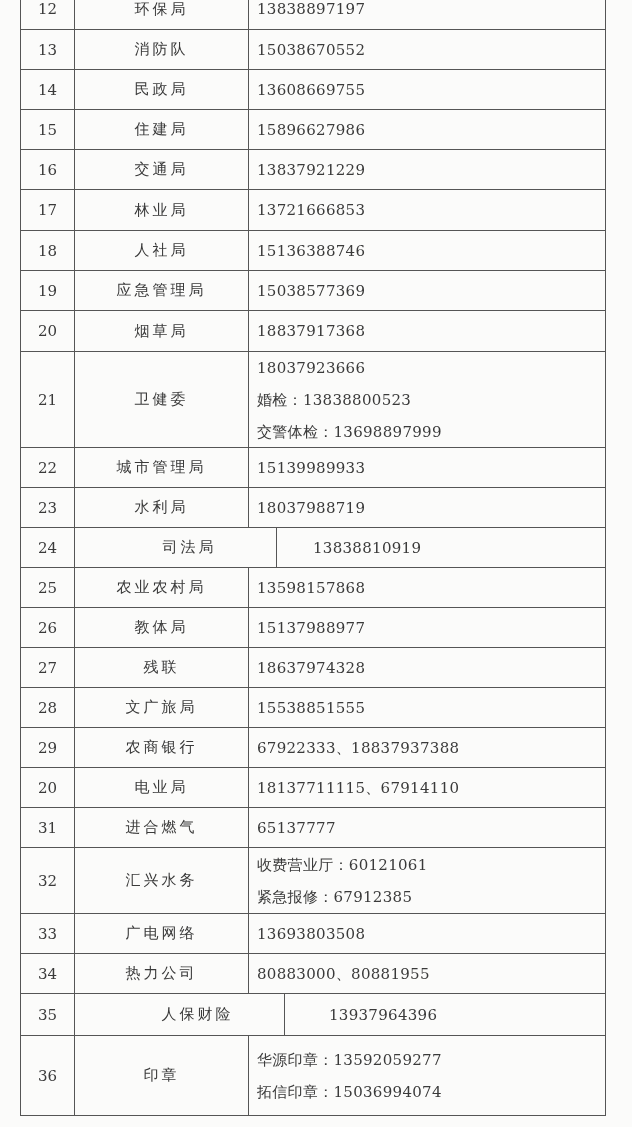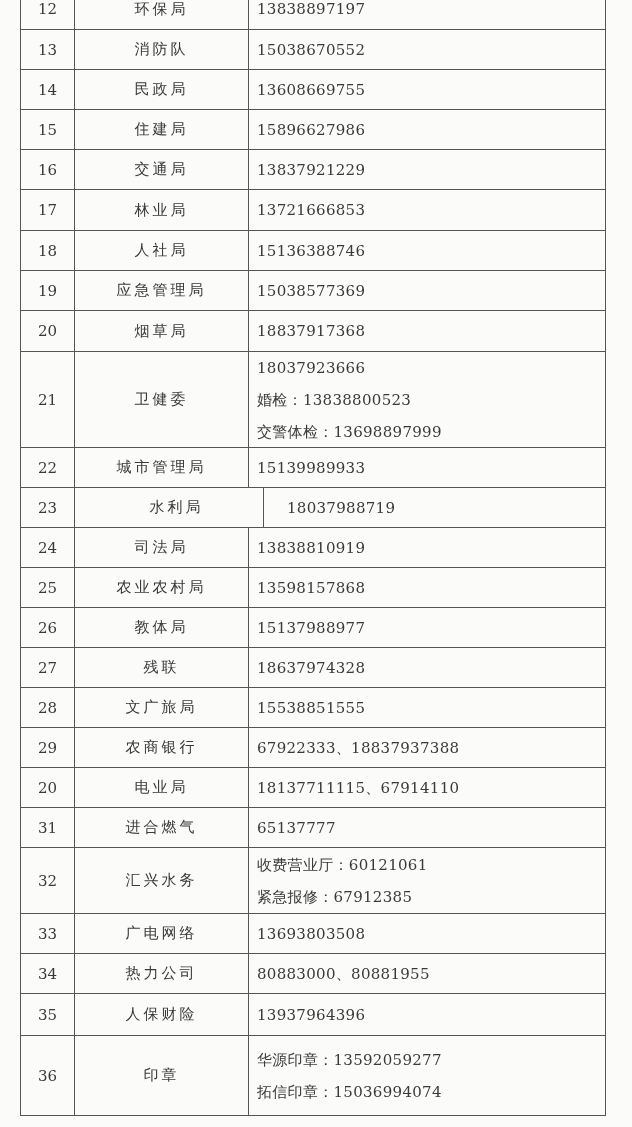--- a/index.html
+++ b/index.html
@@ -105,28 +105,28 @@
         <div class="line">交警体检：13698897999</div>
       </div>
     </div>
     <div class="row" style="height: 40px;">
       <div class="cell c-no">22</div>
       <div class="cell c-name">城市管理局</div>
       <div class="cell c-phone">
         <div class="line">15139989933</div>
       </div>
     </div>
-    <div class="row" style="height: 40px; gap: 15px;">
+    <div class="row" style="height: 40px;">
       <div class="cell c-no">23</div>
       <div class="cell c-name">水利局</div>
       <div class="cell c-phone">
         <div class="line">18037988719</div>
       </div>
     </div>
-    <div class="row" style="height: 40px;">
+    <div class="row" style="height: 40px; gap: 28px;">
       <div class="cell c-no">24</div>
       <div class="cell c-name">司法局</div>
       <div class="cell c-phone">
         <div class="line">13838810919</div>
       </div>
     </div>
     <div class="row" style="height: 40px;">
       <div class="cell c-no">25</div>
       <div class="cell c-name">农业农村局</div>
       <div class="cell c-phone">
@@ -190,21 +190,21 @@
         <div class="line">13693803508</div>
       </div>
     </div>
     <div class="row" style="height: 40px;">
       <div class="cell c-no">34</div>
       <div class="cell c-name">热力公司</div>
       <div class="cell c-phone">
         <div class="line">80883000、80881955</div>
       </div>
     </div>
-    <div class="row" style="height: 42px;">
+    <div class="row" style="height: 42px; gap: 36px;">
       <div class="cell c-no">35</div>
       <div class="cell c-name">人保财险</div>
       <div class="cell c-phone">
         <div class="line">13937964396</div>
       </div>
     </div>
     <div class="row" style="height: 80px;">
       <div class="cell c-no">36</div>
       <div class="cell c-name">印章</div>
       <div class="cell c-phone">

